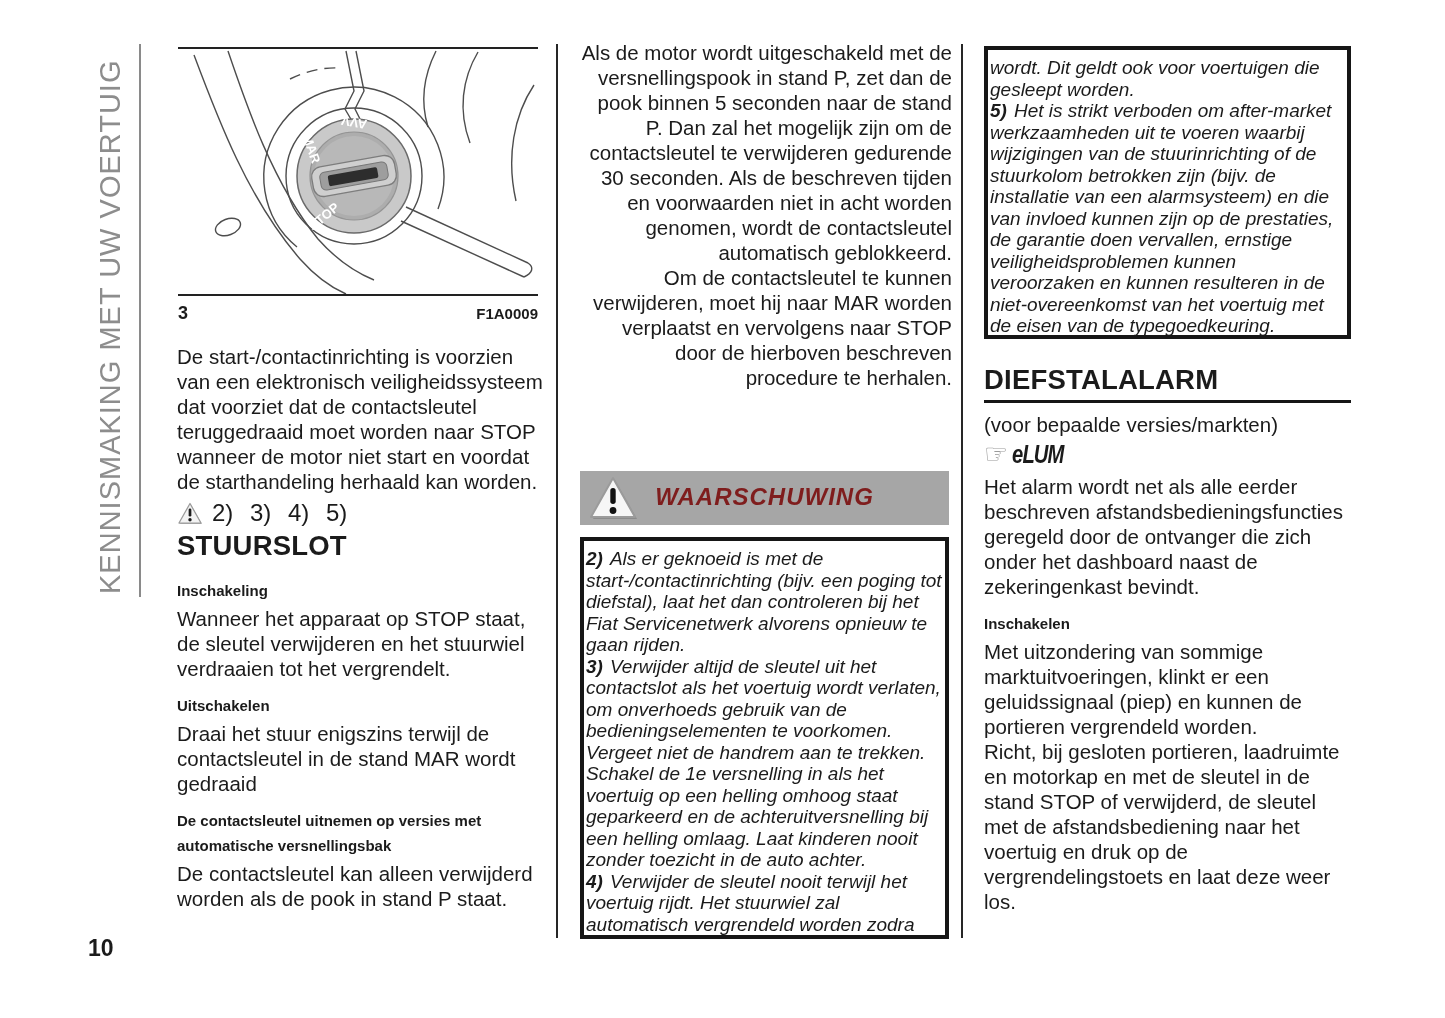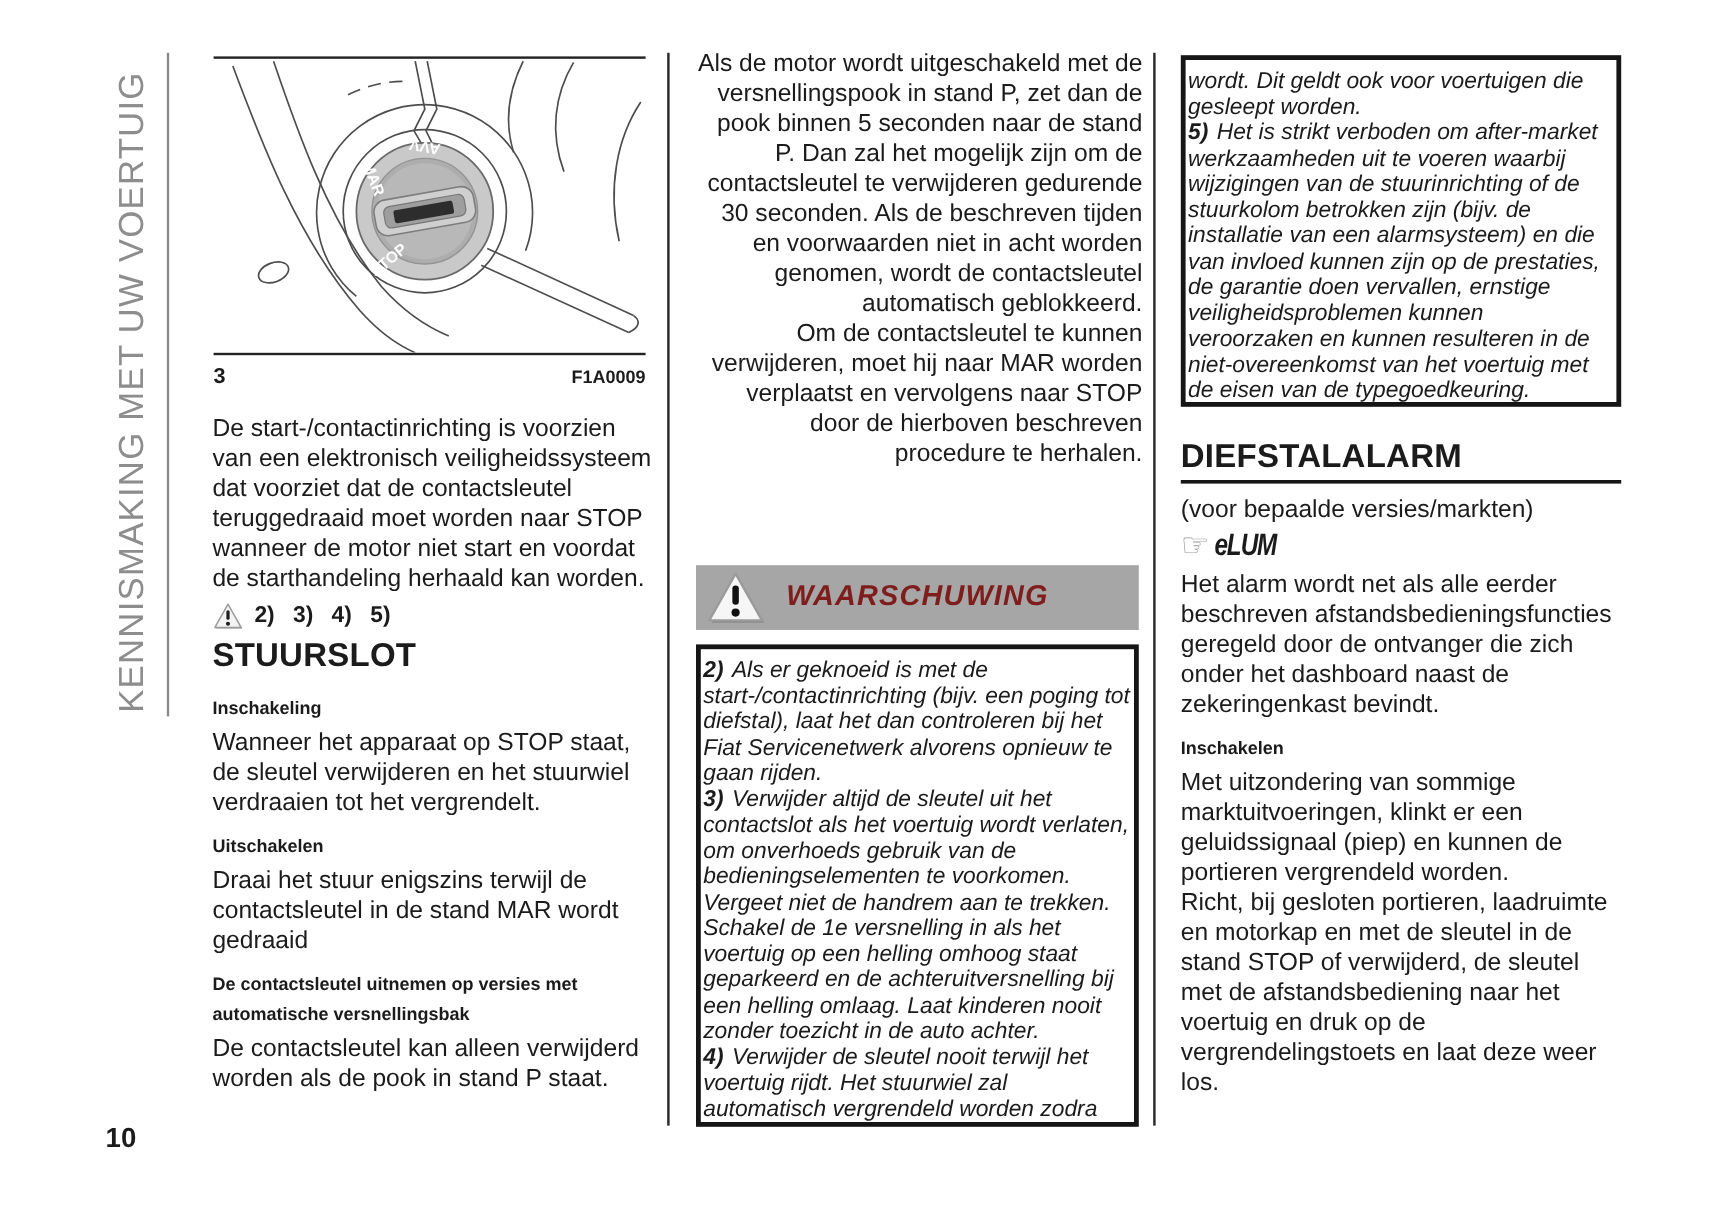--- a/index.html
+++ b/index.html
@@ -28,21 +28,21 @@
   .fignum{ font-weight:bold; font-size:18px; }
   .figcode{ font-weight:bold; font-size:15px; }
 
   
   .col p{ font-size:20.5px; line-height:25px; margin:0; }
   h1.section{ font-size:27.5px; font-weight:bold; letter-spacing:0.2px; line-height:28px; margin:6px 0 18px; }
   h2.sub{ font-size:15px; font-weight:bold; line-height:25px; margin:12px 0 3px; }
   .col1{ position:absolute; left:177px; top:344px; width:374px; }
   .p-intro{ margin-bottom:6px !important; }
   .noterow{ display:flex; align-items:center; gap:9px; height:26px; margin-bottom:6px; }
-  .noterefs{ font-weight:bold; font-size:19px; word-spacing:10px; }
+  .noterefs{ font-weight:normal; font-size:24px; word-spacing:10px; }
 
   .col2text{ position:absolute; left:580px; top:40px; width:372px;text-align:right; }
 
   
   .banner{ position:absolute; left:580px; top:471px; width:369px; height:54px; background:#a6a6a6; }
   .banner-icon{ position:absolute; left:8px; top:4px; }
   .banner-label{ position:absolute; left:0; right:0; top:12px; text-align:center;
                  color:#7f1d1d; font-weight:bold; font-style:italic; font-size:24px; letter-spacing:1px; }
 
   

